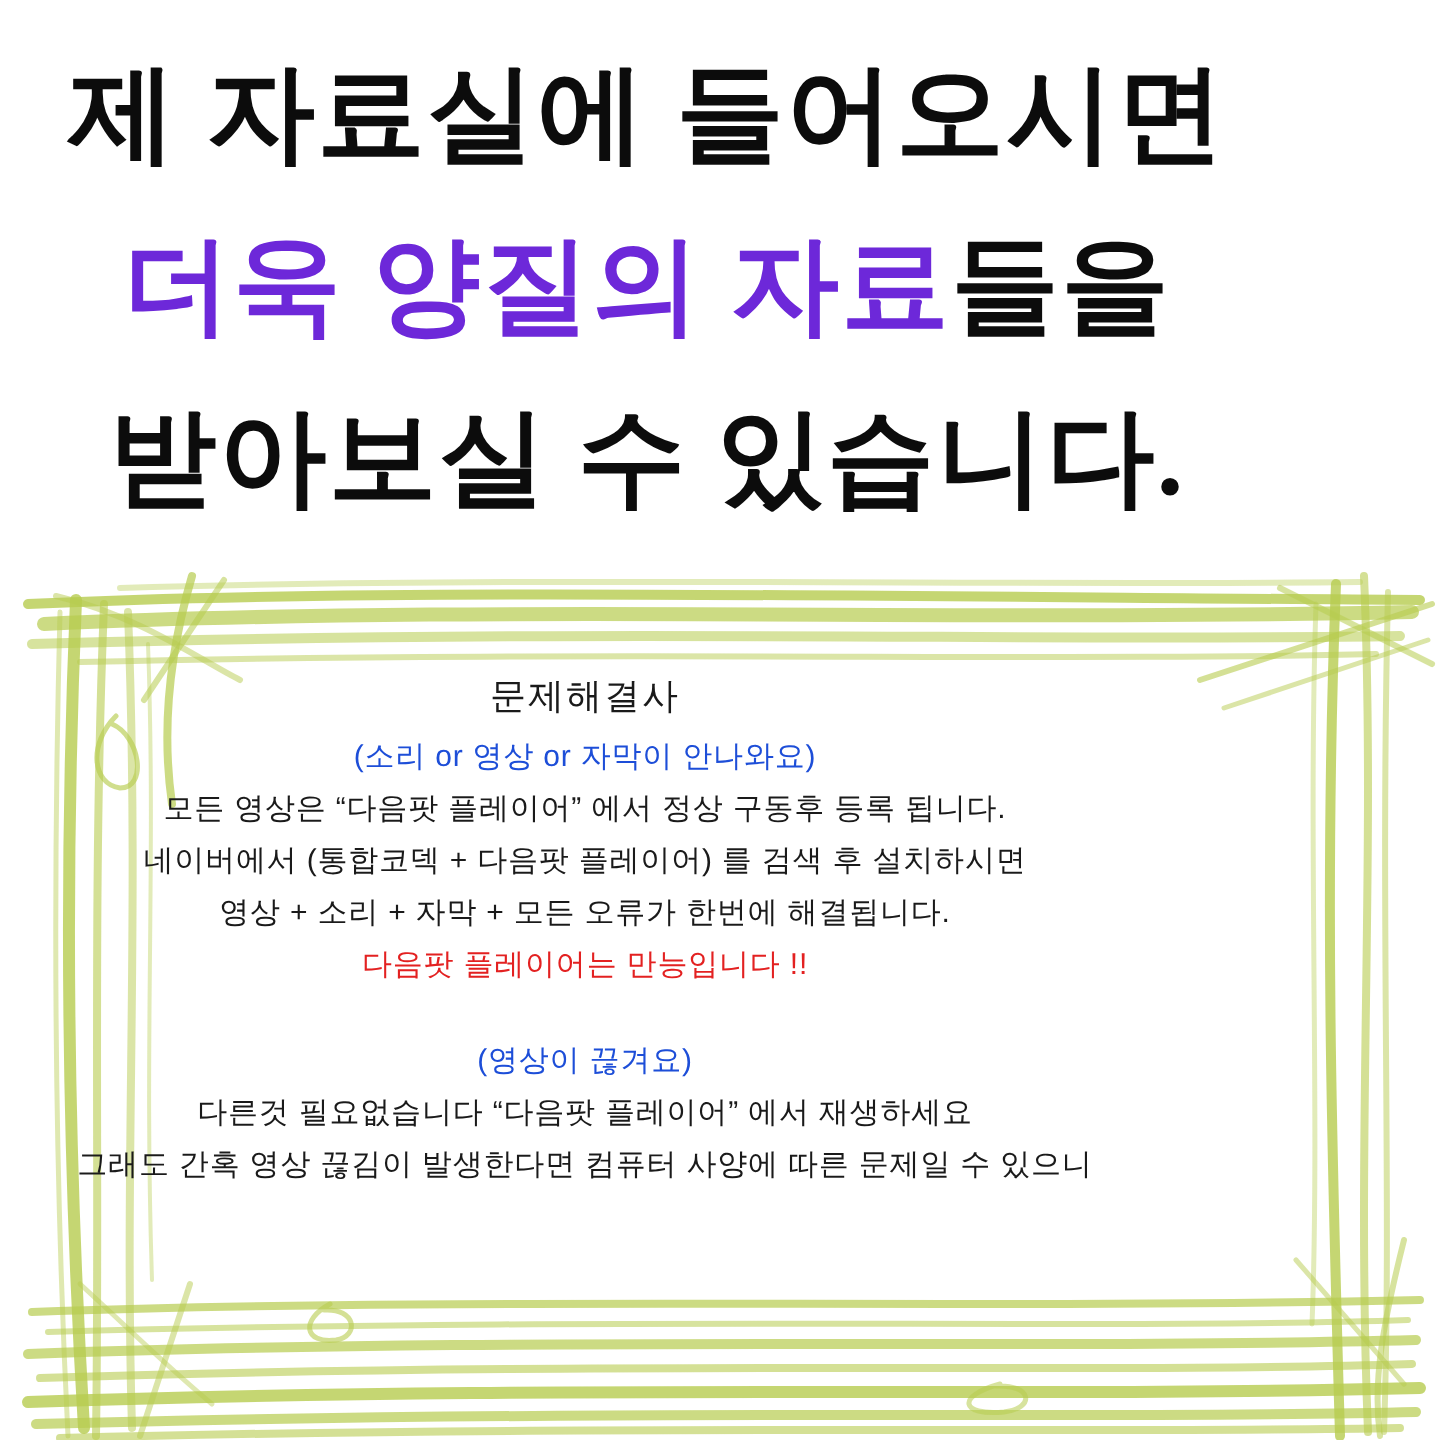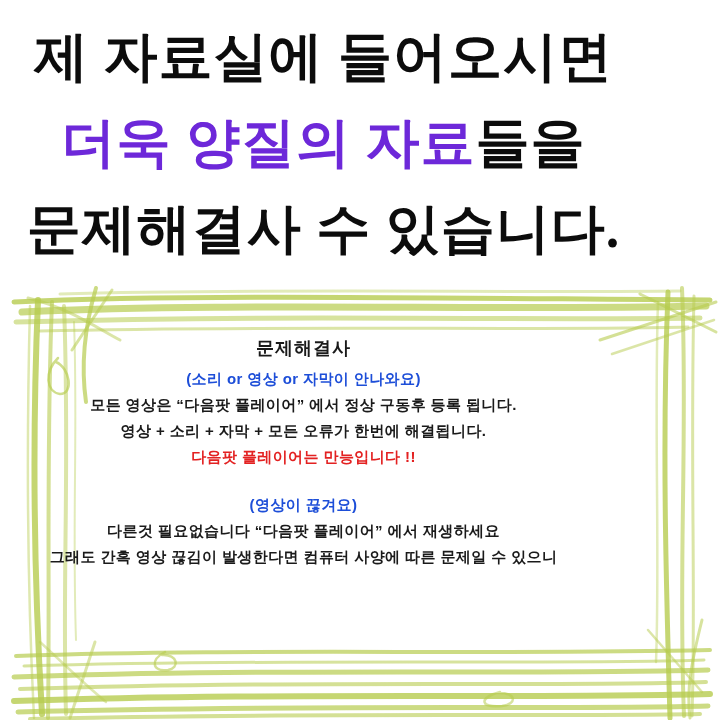--- a/index.html
+++ b/index.html
@@ -21,42 +21,42 @@
     height:86px;line-height:86px;
     font-size:54px;font-weight:600;letter-spacing:1px;
     white-space:nowrap;
   }
   .h-blue{color:#6d28d9;}
   
   .frame{position:absolute;top:0;left:0;width:723px;height:720px;pointer-events:none;}
   .frame path{fill:none;stroke-linecap:round;}
   
   .notice{
-    position:absolute;top:336px;left:28px;width:551px;
+    position:absolute;top:336px;left:17px;width:551px;
     text-align:center;
-    font-weight:bold;
+    font-weight:normal;
     font-size:15px;
     letter-spacing:0.4px;
     color:#1a1a1a;
   }
   .n-title{font-size:18px;line-height:24px;letter-spacing:1px;}
   .n-heading{color:#1d4ed8;line-height:26px;margin-top:6px;}
   .n-line{line-height:26px;white-space:nowrap;}
   .n-red{color:#e32121;}
   .n-gap{margin-top:22px;}
 </style>
 </head>
 <body>
 
 <div class="canvas">
 
   <div class="header">
     <div class="h-line">제 자료실에 들어오시면</div>
     <div class="h-line"><span class="h-blue">더욱 양질의 자료</span><span>들을</span></div>
-    <div class="h-line">문제해결사 수 있습니다.</div>
+    <div class="h-line">받아보실 수 있습니다.</div>
   </div>
 
   <svg class="frame" viewBox="0 0 723 720">
     <g stroke="#b7cc4f">
 
       <path d="M14,302 C180,294 420,298 710,300" stroke-width="5" opacity="0.8"></path>
       <path d="M22,312 C240,302 480,311 706,306" stroke-width="7" opacity="0.7"></path>
       <path d="M16,322 C300,314 520,321 700,318" stroke-width="5" opacity="0.55"></path>
       <path d="M40,331 C280,325 540,331 688,327" stroke-width="3" opacity="0.5"></path>
       <path d="M60,294 C260,288 500,293 680,291" stroke-width="3" opacity="0.4"></path>
@@ -96,20 +96,21 @@
       <path d="M648,630 L702,692" stroke-width="2.5" opacity="0.5"></path>
       <path d="M702,620 C692,660 686,690 690,718" stroke-width="3" opacity="0.55"></path>
     </g>
   </svg>
 
   <div class="notice">
     <div class="n-title">문제해결사</div>
 
     <div class="n-heading">(소리 or 영상 or 자막이 안나와요)</div>
     <div class="n-line">모든 영상은  “다음팟 플레이어”  에서 정상 구동후 등록 됩니다.</div>
+    <div class="n-line">네이버에서 (통합코덱 + 다음팟 플레이어) 를 검색 후 설치하시면</div>
     <div class="n-line">영상 + 소리 + 자막 + 모든 오류가 한번에 해결됩니다.</div>
     <div class="n-line n-red">다음팟 플레이어는 만능입니다 !!</div>
 
     <div class="n-heading n-gap">(영상이 끊겨요)</div>
     <div class="n-line">다른것 필요없습니다  “다음팟 플레이어” 에서 재생하세요</div>
     <div class="n-line">그래도 간혹 영상 끊김이 발생한다면 컴퓨터 사양에 따른 문제일 수 있으니</div>
   </div>
 
 </div>
 

